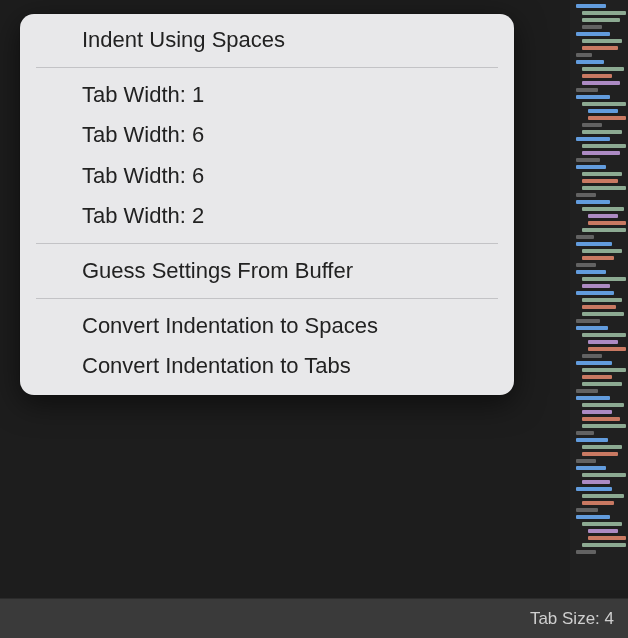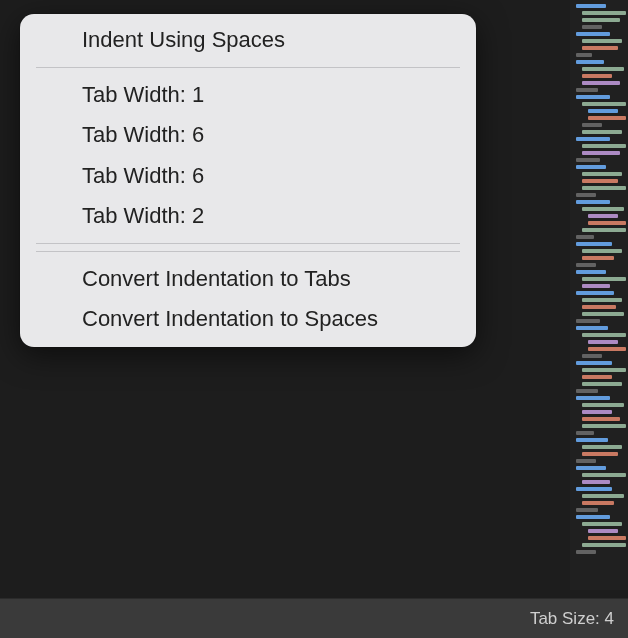--- a/index.html
+++ b/index.html
@@ -60,21 +60,21 @@
     color: #cfcfcf;
     font-size: 17px;
     white-space: nowrap;
   }
 
   
   .popup {
     position: absolute;
     left: 20px;
     top: 14px;
-    width: 456px;
+    width: 494px;
     background: #e8e8ea;
     border-radius: 14px;
     box-shadow: 0 8px 30px rgba(0,0,0,0.55), 0 0 0 1px rgba(0,0,0,0.08);
     padding: 6px 0 8px 0;
     color: #222;
     font-size: 22px;
     line-height: 1.1;
   }
   .popup .menu-item {
     position: relative;
@@ -197,28 +197,31 @@
 
   <div id="width-list">
       <div class="menu-item"><span>Tab Width: 1</span></div>
       <div class="menu-item"><span>Tab Width: 6</span></div>
       <div class="menu-item"><span>Tab Width: 6</span></div>
       <div class="menu-item"><span>Tab Width: 2</span></div>
     </div>
 
   <hr class="sep">
 
+  <div class="menu-item">
+    <span>Guess Settings From Buffer</span>
+  </div>
 
   <hr class="sep">
 
   <div class="menu-item">
+    <span>Convert Indentation to Spaces</span>
+  </div>
+  <div class="menu-item">
     <span>Convert Indentation to Tabs</span>
-  </div>
-  <div class="menu-item">
-    <span>Convert Indentation to Spaces</span>
   </div>
 </div>
 
 <div class="statusbar">
   <div class="cell">
     <span>Tab Size: 4</span>
   </div>
 </div>
 
 </body></html>

